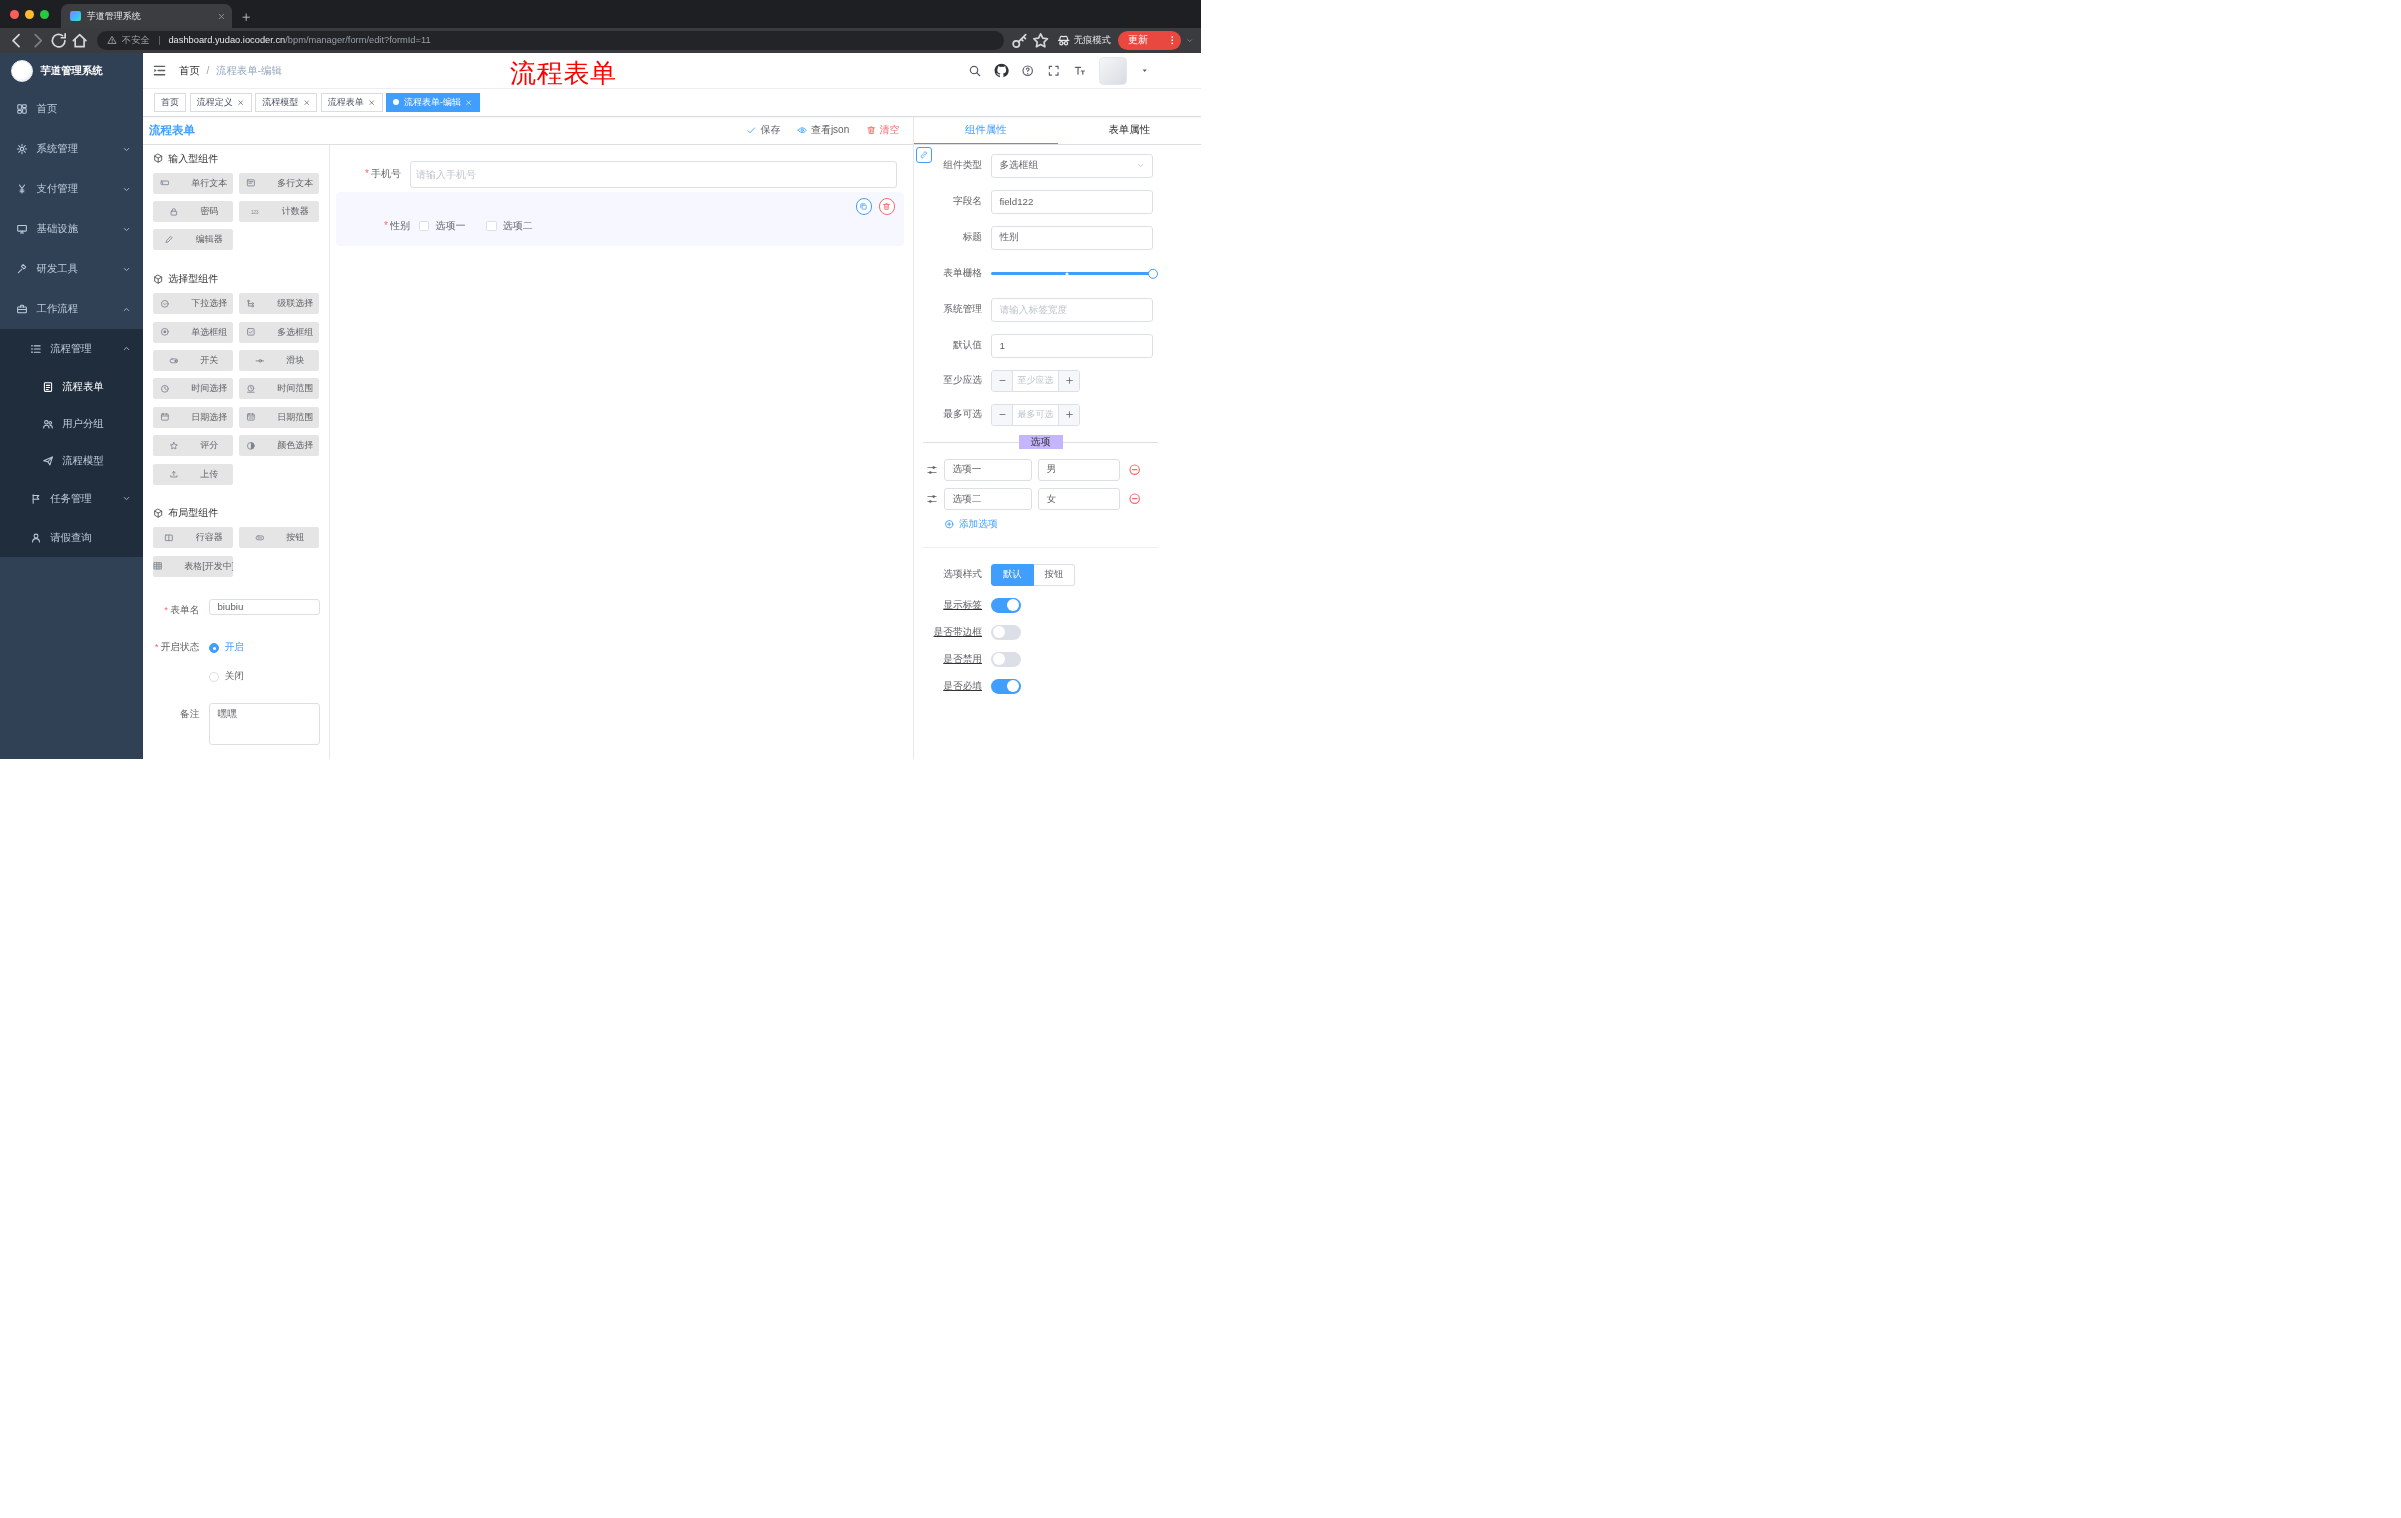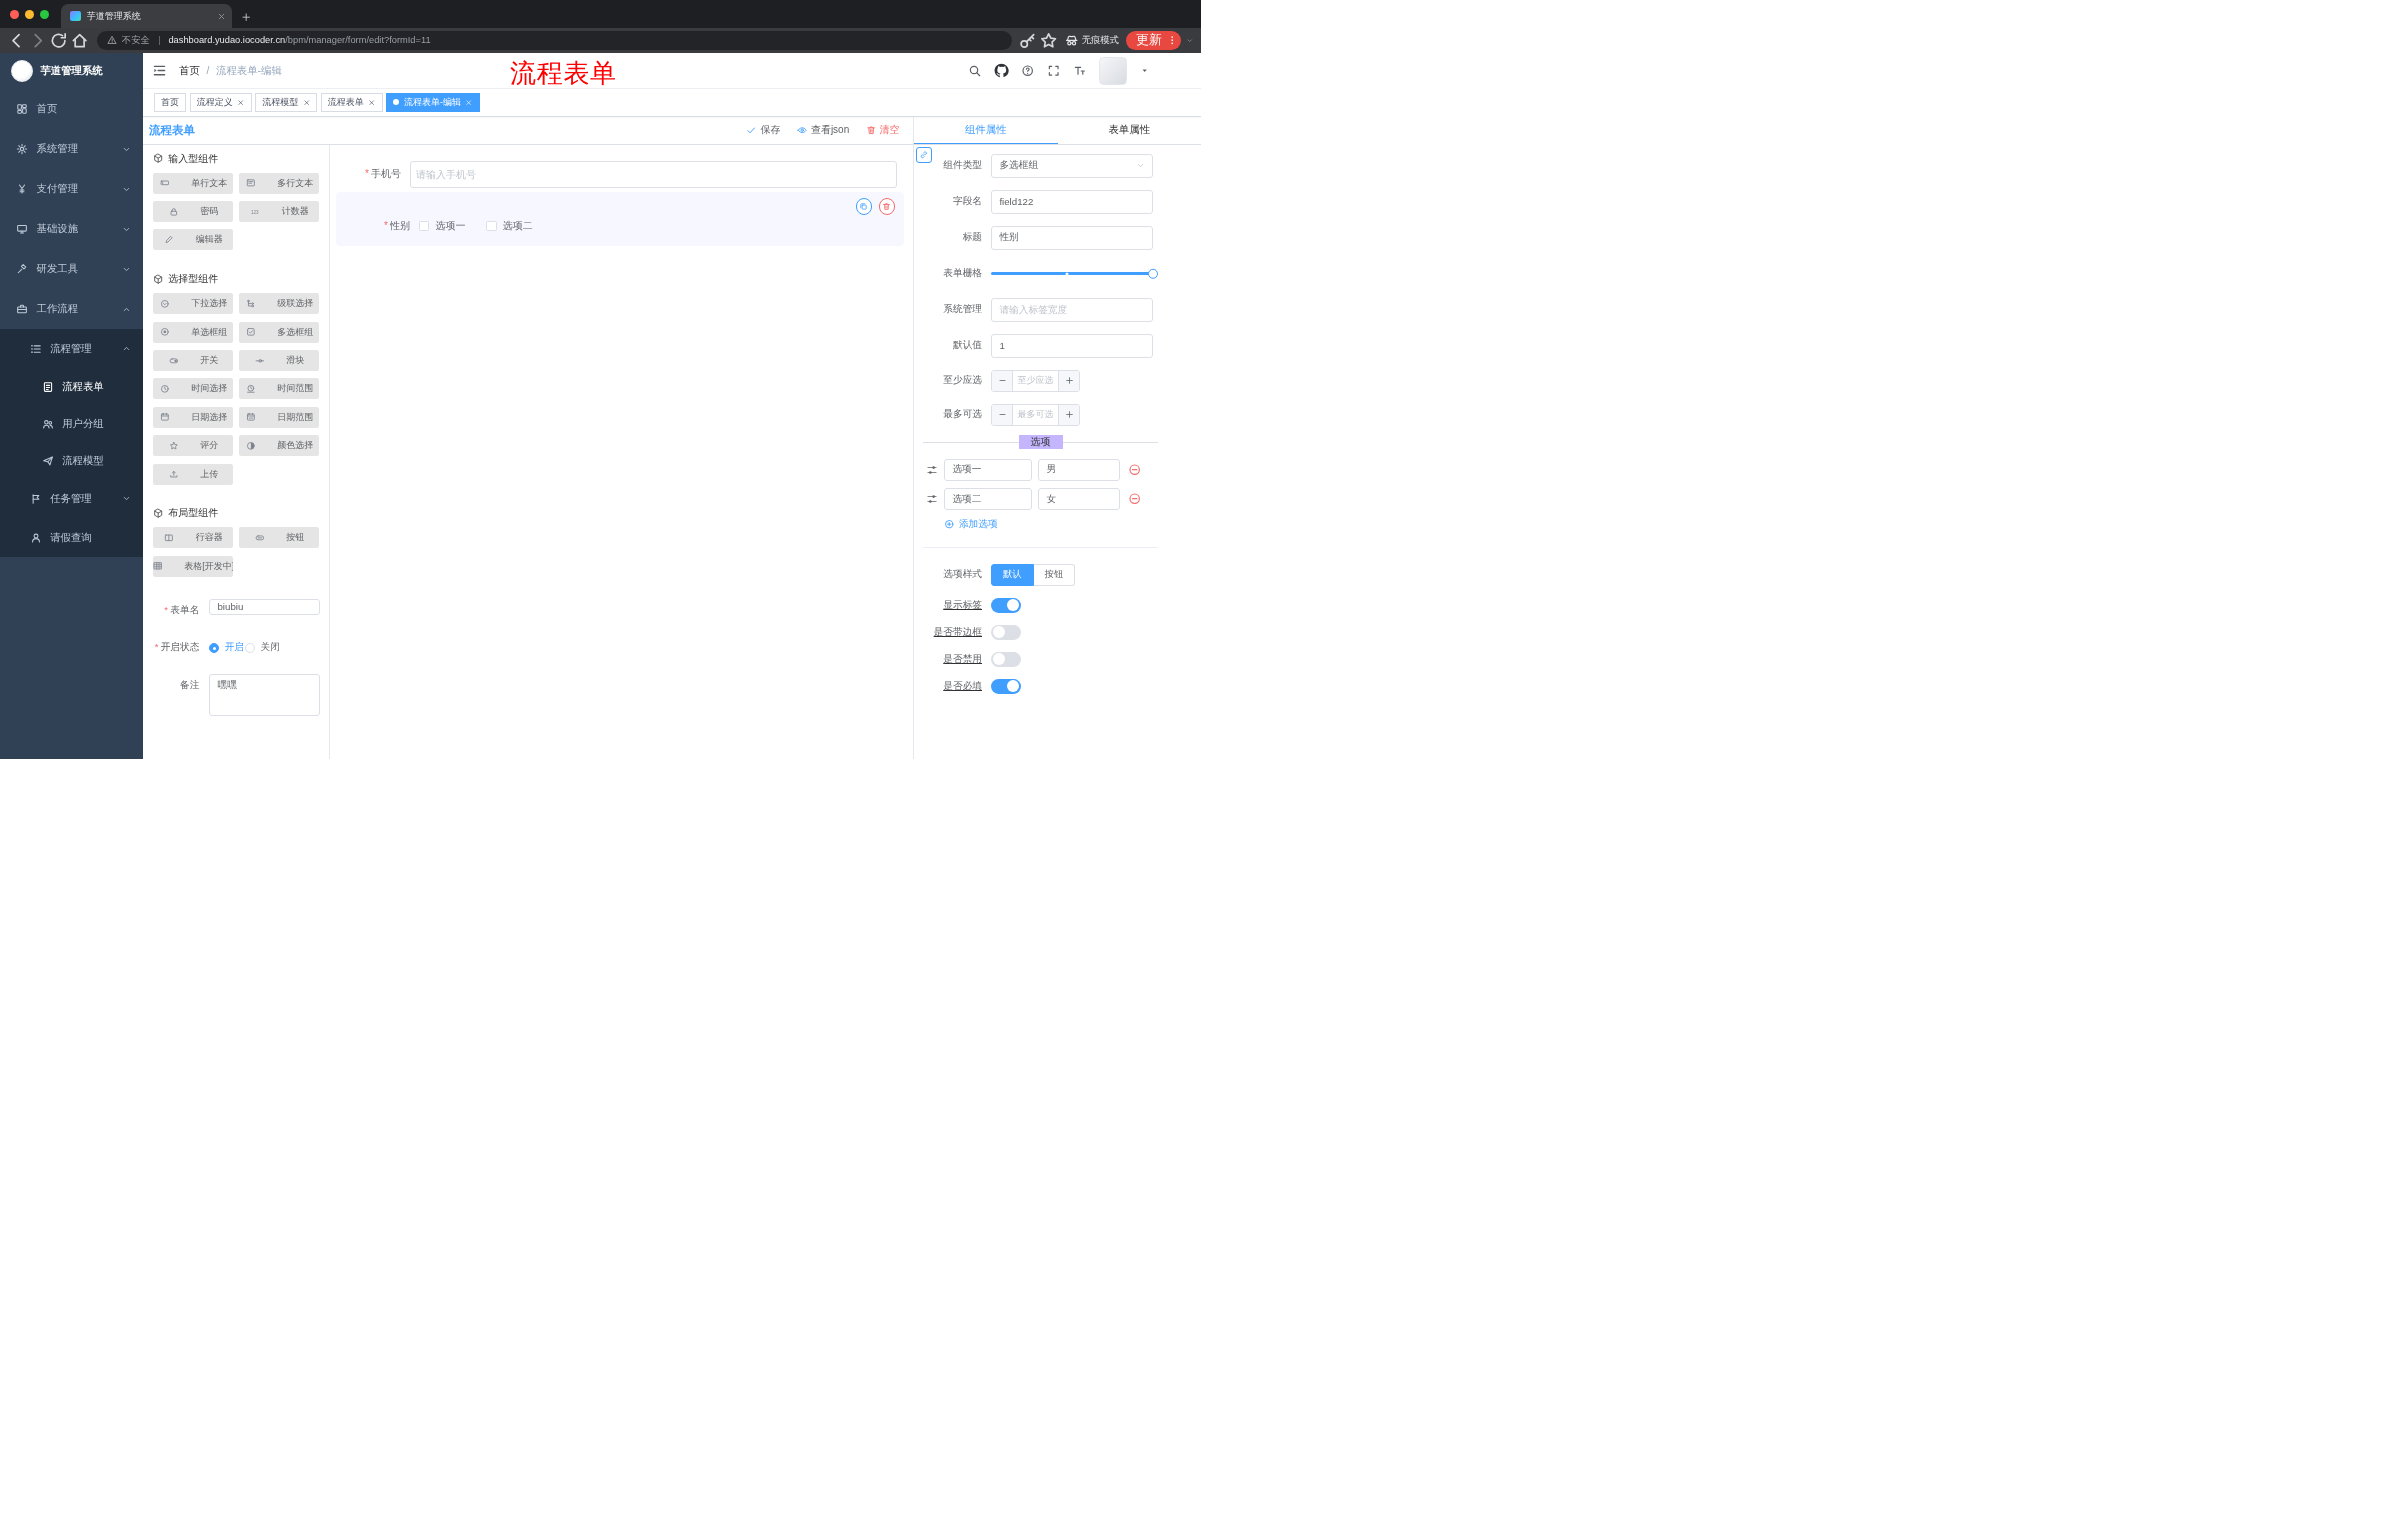--- a/index.html
+++ b/index.html
@@ -24,21 +24,21 @@
   .newtab { margin:0 0 6px 9px; color:#c6c8cc; }
   .toolbar { height:25px; background:#3a3b3e; display:flex; align-items:center; padding:0 7.4px; }
   .navbtn { width:19.3px; height:19.3px; border-radius:50%; color:#d5d7db; margin-right:1.5px; }
   .navbtn.dim { color:#7d8085; }
   .urlbar { flex:1; height:19.3px; background:#232427; border-radius:9.7px; display:flex; align-items:center; padding:0 10.4px; margin:0 6px; color:#9aa0a6; font-size:9.3px; gap:4.5px; min-width:0; }
   .url-sep { width:0.7px; height:9.7px; background:#5f6368; margin:0 4.5px; }
   .url { white-space:nowrap; overflow:hidden; }
   .url-domain { color:#e8eaed; }
   .url-path { color:#9aa0a6; }
   .incognito { display:flex; align-items:center; gap:3px; color:#e8eaed; font-size:9.3px; margin:0 7.4px 0 6px; white-space:nowrap; }
-  .update-pill { background:#e8483f; color:#fff; border-radius:9.7px; height:19.3px; display:flex; align-items:center; padding:0 3.7px 0 9.7px; font-size:13px; gap:5px; white-space:nowrap; }
+  .update-pill { background:#e8483f; color:#fff; border-radius:9.7px; height:19.3px; display:flex; align-items:center; padding:0 3.7px 0 9.7px; font-size:10px; gap:19px; white-space:nowrap; }
   .update-pill .ic { color:#fff; }
   .topchev { color:#9aa0a6; margin-left:5.2px; }
 
   
   .app { position:absolute; top:53px; left:0; right:0; bottom:0; display:flex; }
 
   
   .sidebar { width:143px; background:#304156; color:#bfcbd9; flex-shrink:0; overflow:hidden; }
   .logo-row { height:36px; display:flex; align-items:center; padding-left:11px; gap:7.4px; }
   .logo-avatar { width:22px; height:22px; border-radius:50%; background:radial-gradient(circle at 38% 35%,#ffffff 55%,#d9dee6); border:0.7px solid #e8ecf1; flex-shrink:0; }
@@ -94,21 +94,21 @@
   .pal-item { width:80px; height:21px; background:#e5e5e5; border-radius:2.2px; display:flex; align-items:center; padding:0 6px; gap:22px; font-size:9px; color:#606266; cursor:move; white-space:nowrap; overflow:hidden;justify-content:center; }
   .pal-item .ic { color:#7d838f; }
   .meta { margin-top:22px; font-size:9.7px; }
   .meta-row { display:flex; align-items:flex-start; margin-bottom:19.3px; }
   .meta-label { width:46px; text-align:right; color:#606266; margin-right:9.7px; padding-top:5.2px; flex-shrink:0; }
   .req::before { content:"*"; color:#f56c6c; margin-right:2.2px; }
   .inp { border:0.7px solid #dcdfe6; border-radius:3px; background:#fff; color:#606266; font-size:9.7px; padding:0 7.4px; outline:none; font-family:inherit; }
   .inp::placeholder { color:#bfc4cc; }
   .meta-input { width:111px; height:16px; }
   .meta-textarea { width:111px; height:42px; padding:4.5px 7.4px; resize:none; }
-  .radio-group { display:flex; gap:1px; align-items:center; padding-top:5.2px; }
+  .radio-group { display:flex; gap:16px; align-items:center; padding-top:5.2px;flex-direction:column; }
   .radio { display:flex; align-items:center; gap:5.2px; color:#606266; cursor:pointer; }
   .rdot { width:10.4px; height:10.4px; border-radius:50%; border:0.7px solid #dcdfe6; background:#fff; position:relative; }
   .radio.checked { color:#409eff; }
   .radio.checked .rdot { border-color:#409eff; background:#409eff; }
   .radio.checked .rdot::after { content:""; position:absolute; left:3px; top:3px; width:3px; height:3px; border-radius:50%; background:#fff; }
 
   
   .canvas { flex:1; padding:16.3px 9px 0 6px; background:#fff; overflow:hidden; min-width:0; }
   .form-label { width:74px; text-align:right; font-size:10px; color:#606266; padding-right:9px; flex-shrink:0; }
   .phone-row { display:flex; align-items:center; margin-bottom:4.5px; padding-right:7.4px; }

